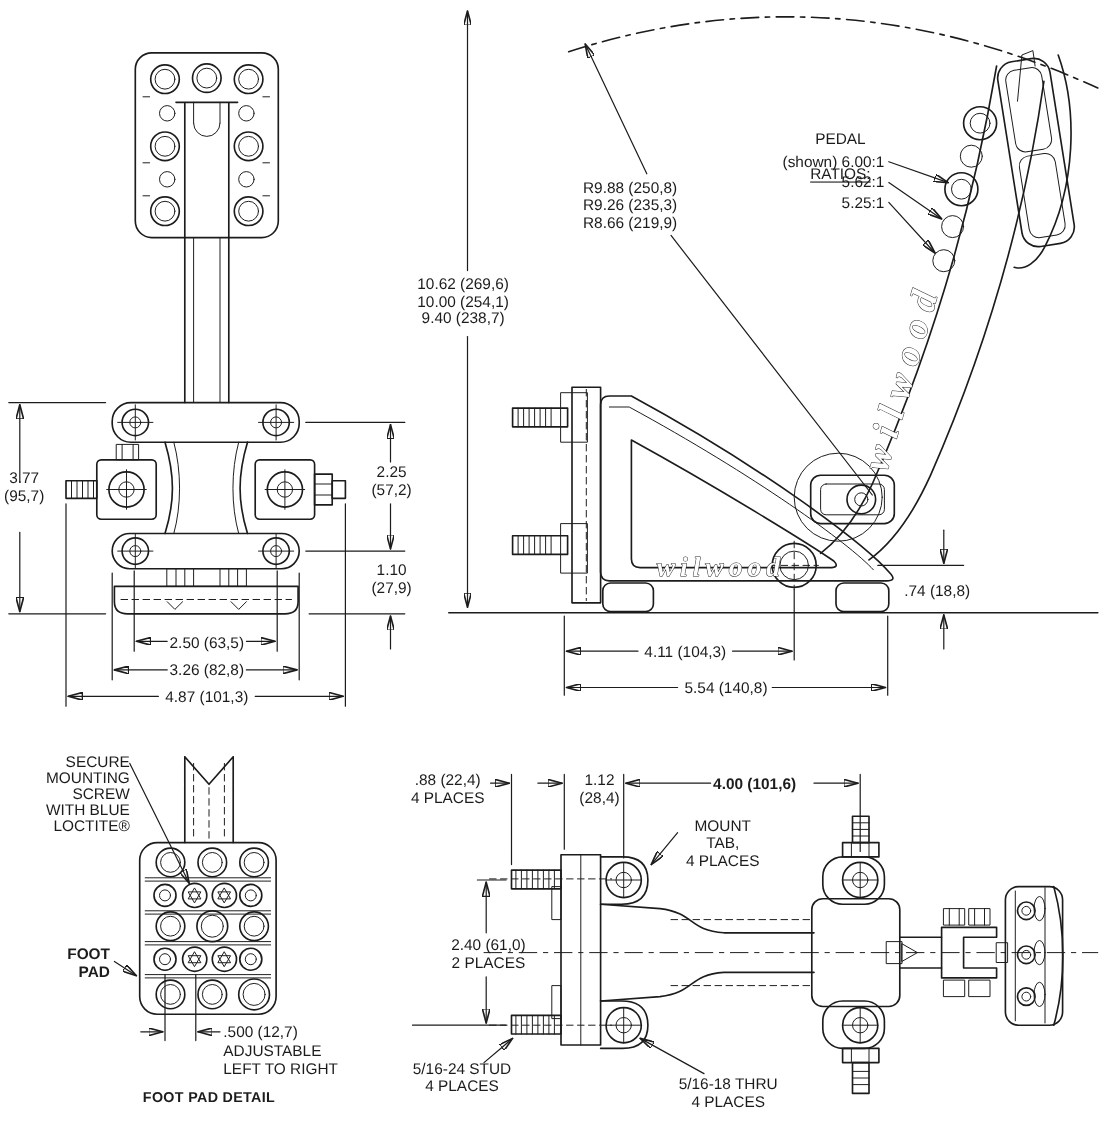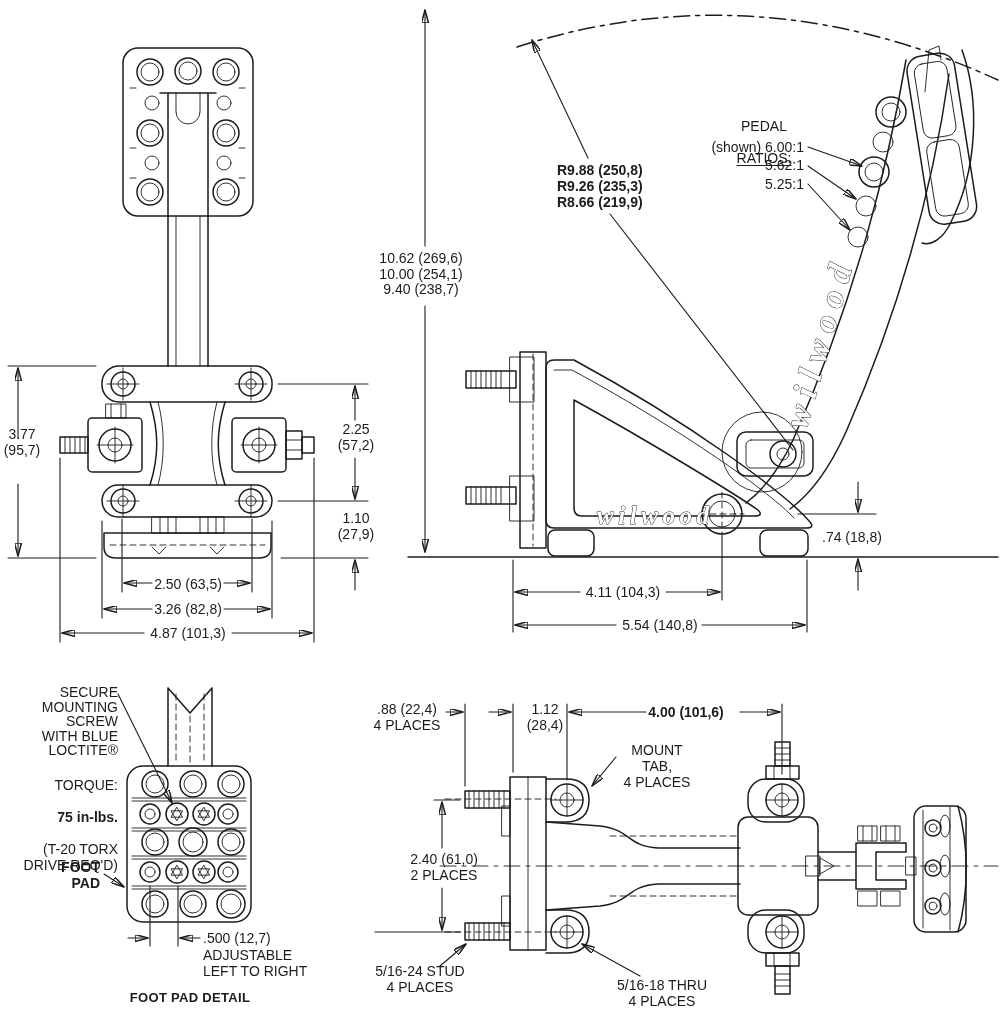--- a/index.html
+++ b/index.html
@@ -294,45 +294,39 @@
 (57,2)</div>
 <div class="lbl c" style="left:334px;top:510px;width:44px;">1.10
 (27,9)</div>
 <div class="lbl c" style="left:149px;top:576px;width:78px;">2.50 (63,5)</div>
 <div class="lbl c" style="left:146px;top:601px;width:84px;">3.26 (82,8)</div>
 <div class="lbl c" style="left:140px;top:625px;width:96px;">4.87 (101,3)</div>
 
 <div class="lbl c lh15" style="left:374px;top:251px;width:94px;">10.62 (269,6)
 10.00 (254,1)
 9.40 (238,7)</div>
-<div class="lbl l" style="left:557px;top:162px;width:100px;font-weight:bold;">R9.88 (250,8)
+<div class="lbl l" style="left:530px;top:162px;width:100px;">R9.88 (250,8)
 R9.26 (235,3)
 R8.66 (219,9)</div>
 <div class="lbl c" style="left:733px;top:102px;width:62px;">
   <span class="blk">PEDAL</span>
   <span class="blk u">RATIOS:</span>
 </div>
 <div class="lbl r lh18" style="left:694px;top:138px;width:110px;">(shown) 6.00:1
 5.62:1
 5.25:1</div>
 <div class="lbl l" style="left:822px;top:529px;width:76px;">.74 (18,8)</div>
 <div class="lbl c" style="left:577px;top:584px;width:92px;">4.11 (104,3)</div>
 <div class="lbl c" style="left:612px;top:617px;width:96px;">5.54 (140,8)</div>
 
 <div class="lbl r lh14" style="left:14px;top:685px;width:104px;">SECURE
 MOUNTING
 SCREW
 WITH BLUE
 LOCTITE®</div>
-<div class="lbl r" style="left:14px;top:761px;width:104px;">
-  <span class="blk">TORQUE:</span>
-  <span class="blk b">75 in-lbs.</span>
-  <span class="blk" style="white-space:pre-line;">(T-20 TORX
-DRIVE REQ'D)</span>
-</div>
 <div class="lbl r" style="left:40px;top:859px;width:60px;font-weight:bold;">FOOT
 PAD</div>
 <div class="lbl l" style="left:203px;top:930px;width:90px;">.500 (12,7)</div>
 <div class="lbl l" style="left:203px;top:947px;width:120px;">ADJUSTABLE
 LEFT TO RIGHT</div>
 <div class="lbl c title" style="left:55px;top:990px;width:270px;">FOOT PAD DETAIL</div>
 
 <div class="lbl c" style="left:368px;top:701px;width:78px;">.88 (22,4)
 4 PLACES</div>
 <div class="lbl c" style="left:523px;top:701px;width:44px;">1.12

